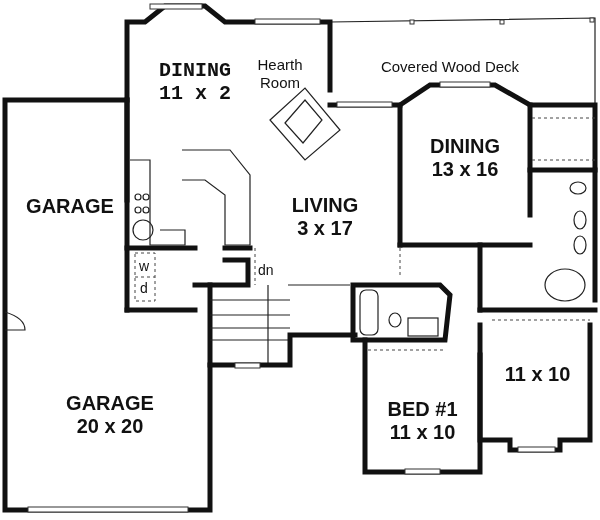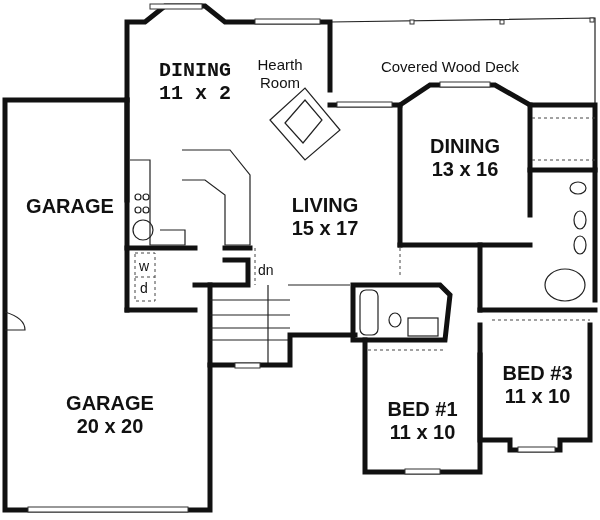--- a/index.html
+++ b/index.html
@@ -130,37 +130,36 @@
   <div>Covered Wood Deck</div>
 </div>
 
 <div class="lbl" style="left:410px;top:135px;width:110px;">
   <div class="room-name">DINING</div>
   <div class="room-size">13 x 16</div>
 </div>
 
 <div class="lbl" style="left:270px;top:175px;width:110px;margin-top:19px;">
   <div class="room-name">LIVING</div>
-  <div class="room-size">15 x 17</div>
+  <div class="room-size">3 x 17</div>
 </div>
 
 <div class="lbl" style="left:15px;top:195px;width:110px;">
   <div class="room-name">GARAGE</div>
 </div>
 
 <div class="lbl" style="left:55px;top:392px;width:110px;">
   <div class="room-name">GARAGE</div>
   <div class="room-size">20 x 20</div>
 </div>
 
 <div class="lbl" style="left:375px;top:398px;width:95px;">
   <div class="room-name">BED #1</div>
   <div class="room-size">11 x 10</div>
 </div>
 
 <div class="lbl" style="left:490px;top:362px;width:95px;">
-  <div class="room-name">BED #3</div>
   <div class="room-size">11 x 10</div>
 </div>
 
 <div class="lbl tiny" style="left:258px;top:262px;">dn</div>
 <div class="lbl tiny" style="left:139px;top:258px;">w</div>
 <div class="lbl tiny" style="left:140px;top:280px;">d</div>
 
 </body></html>

